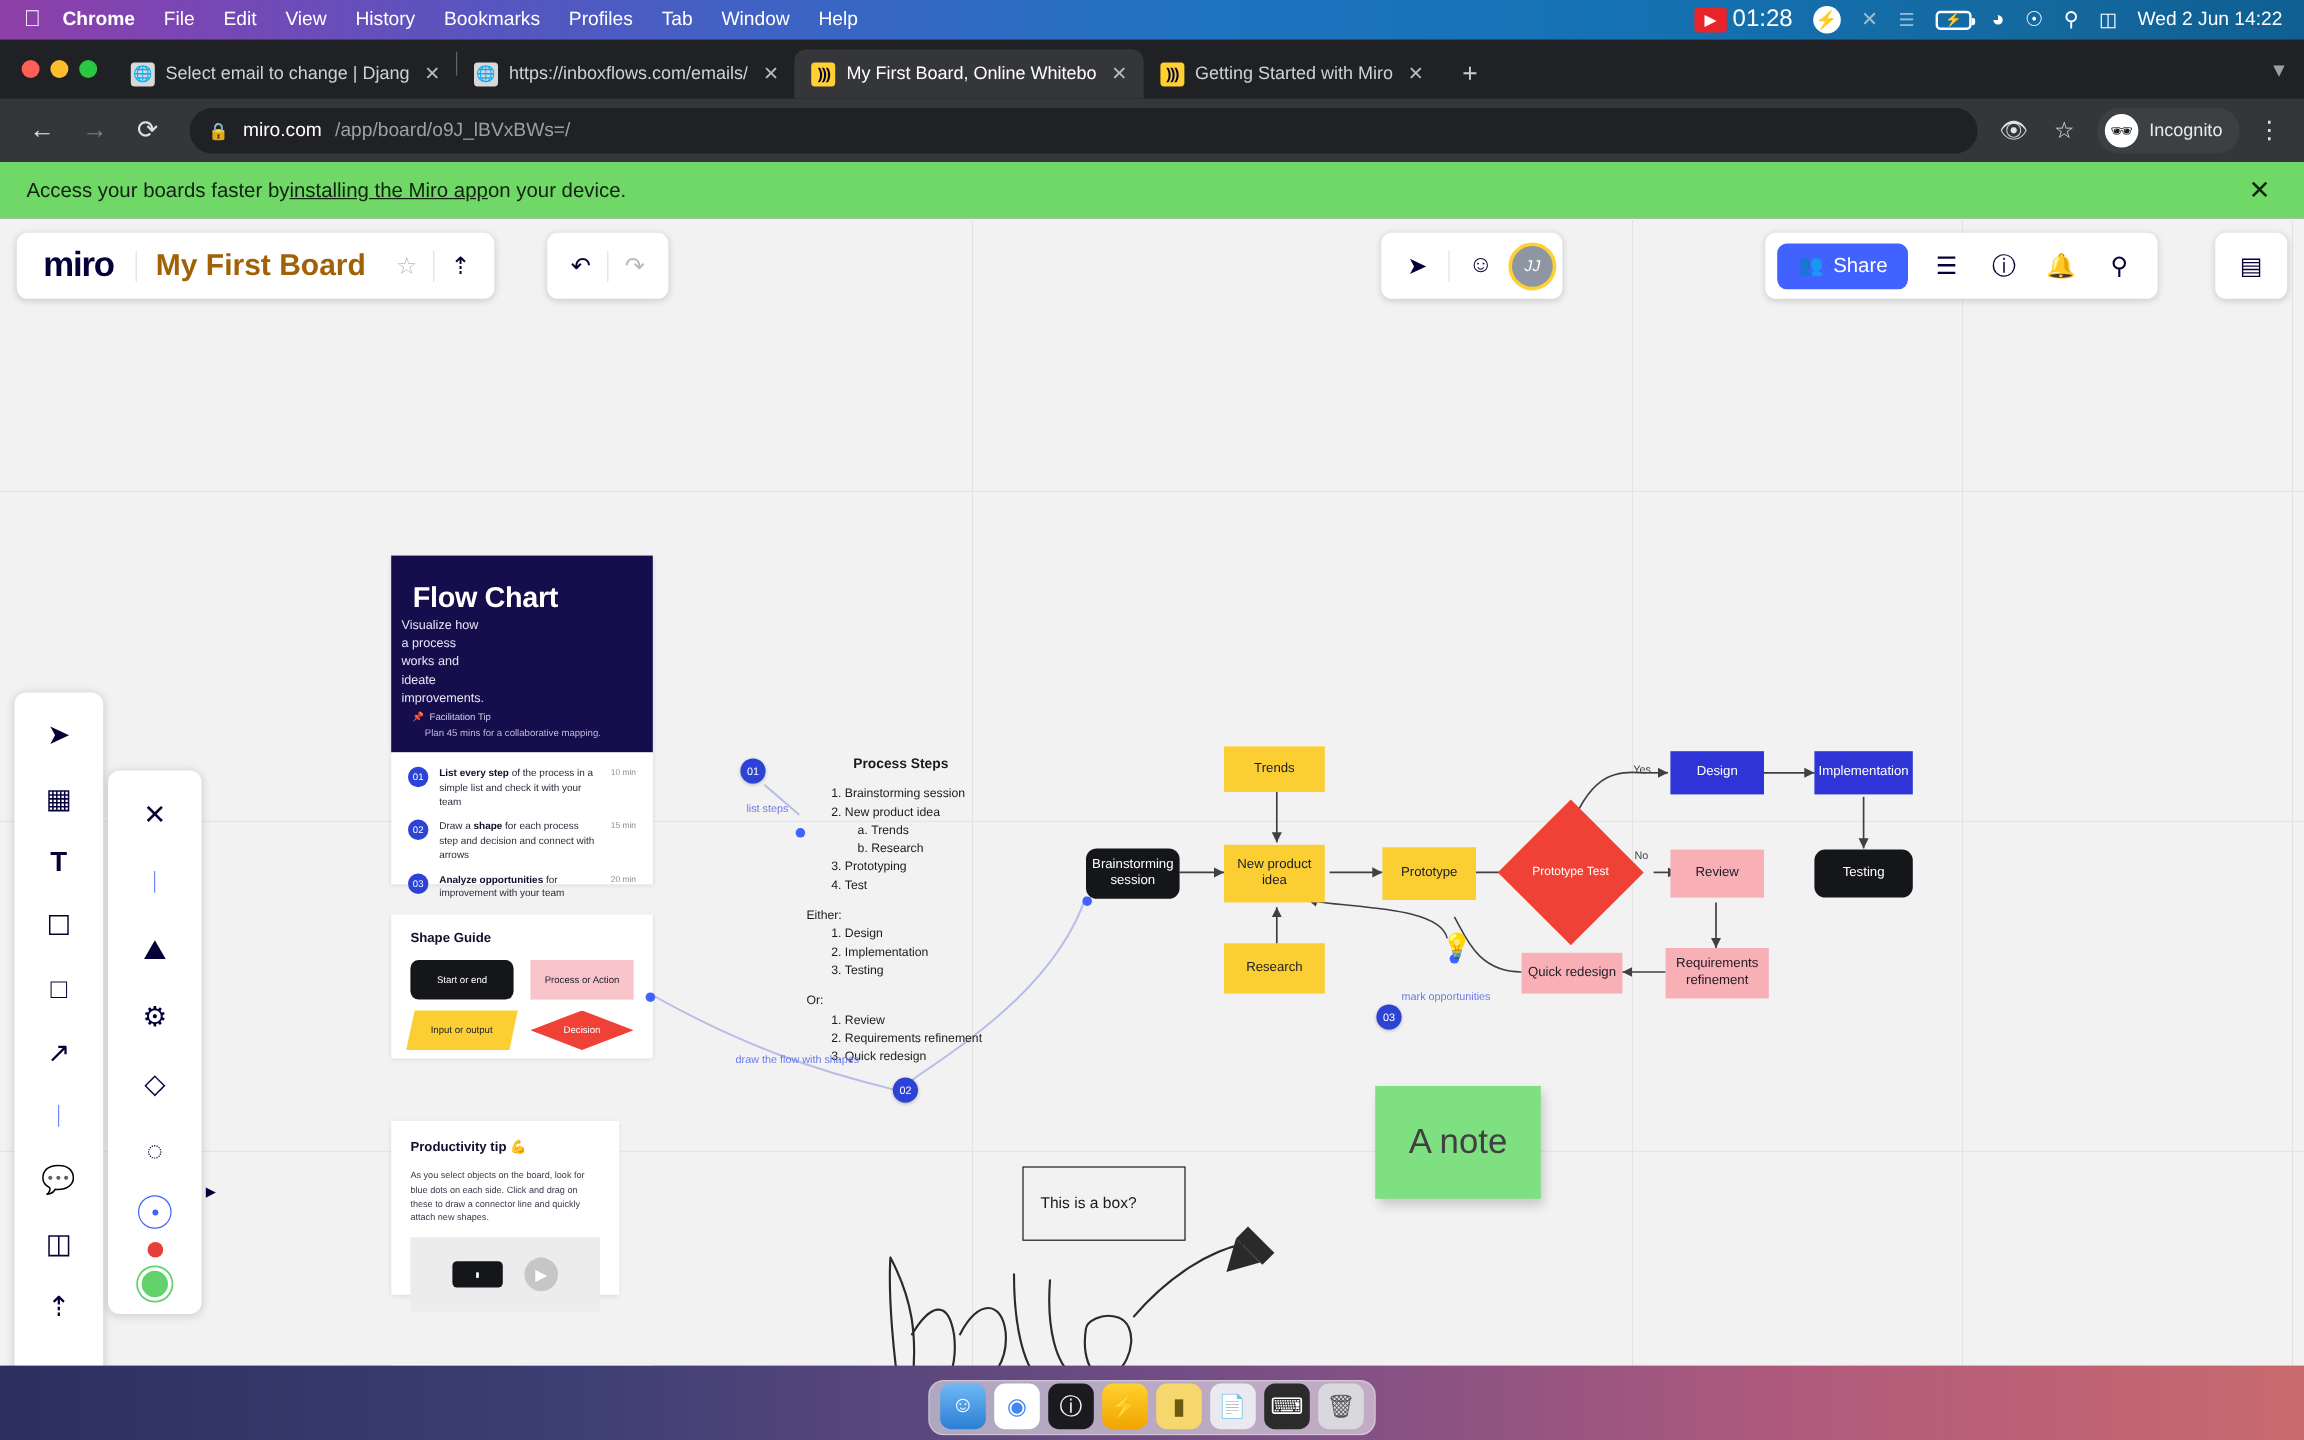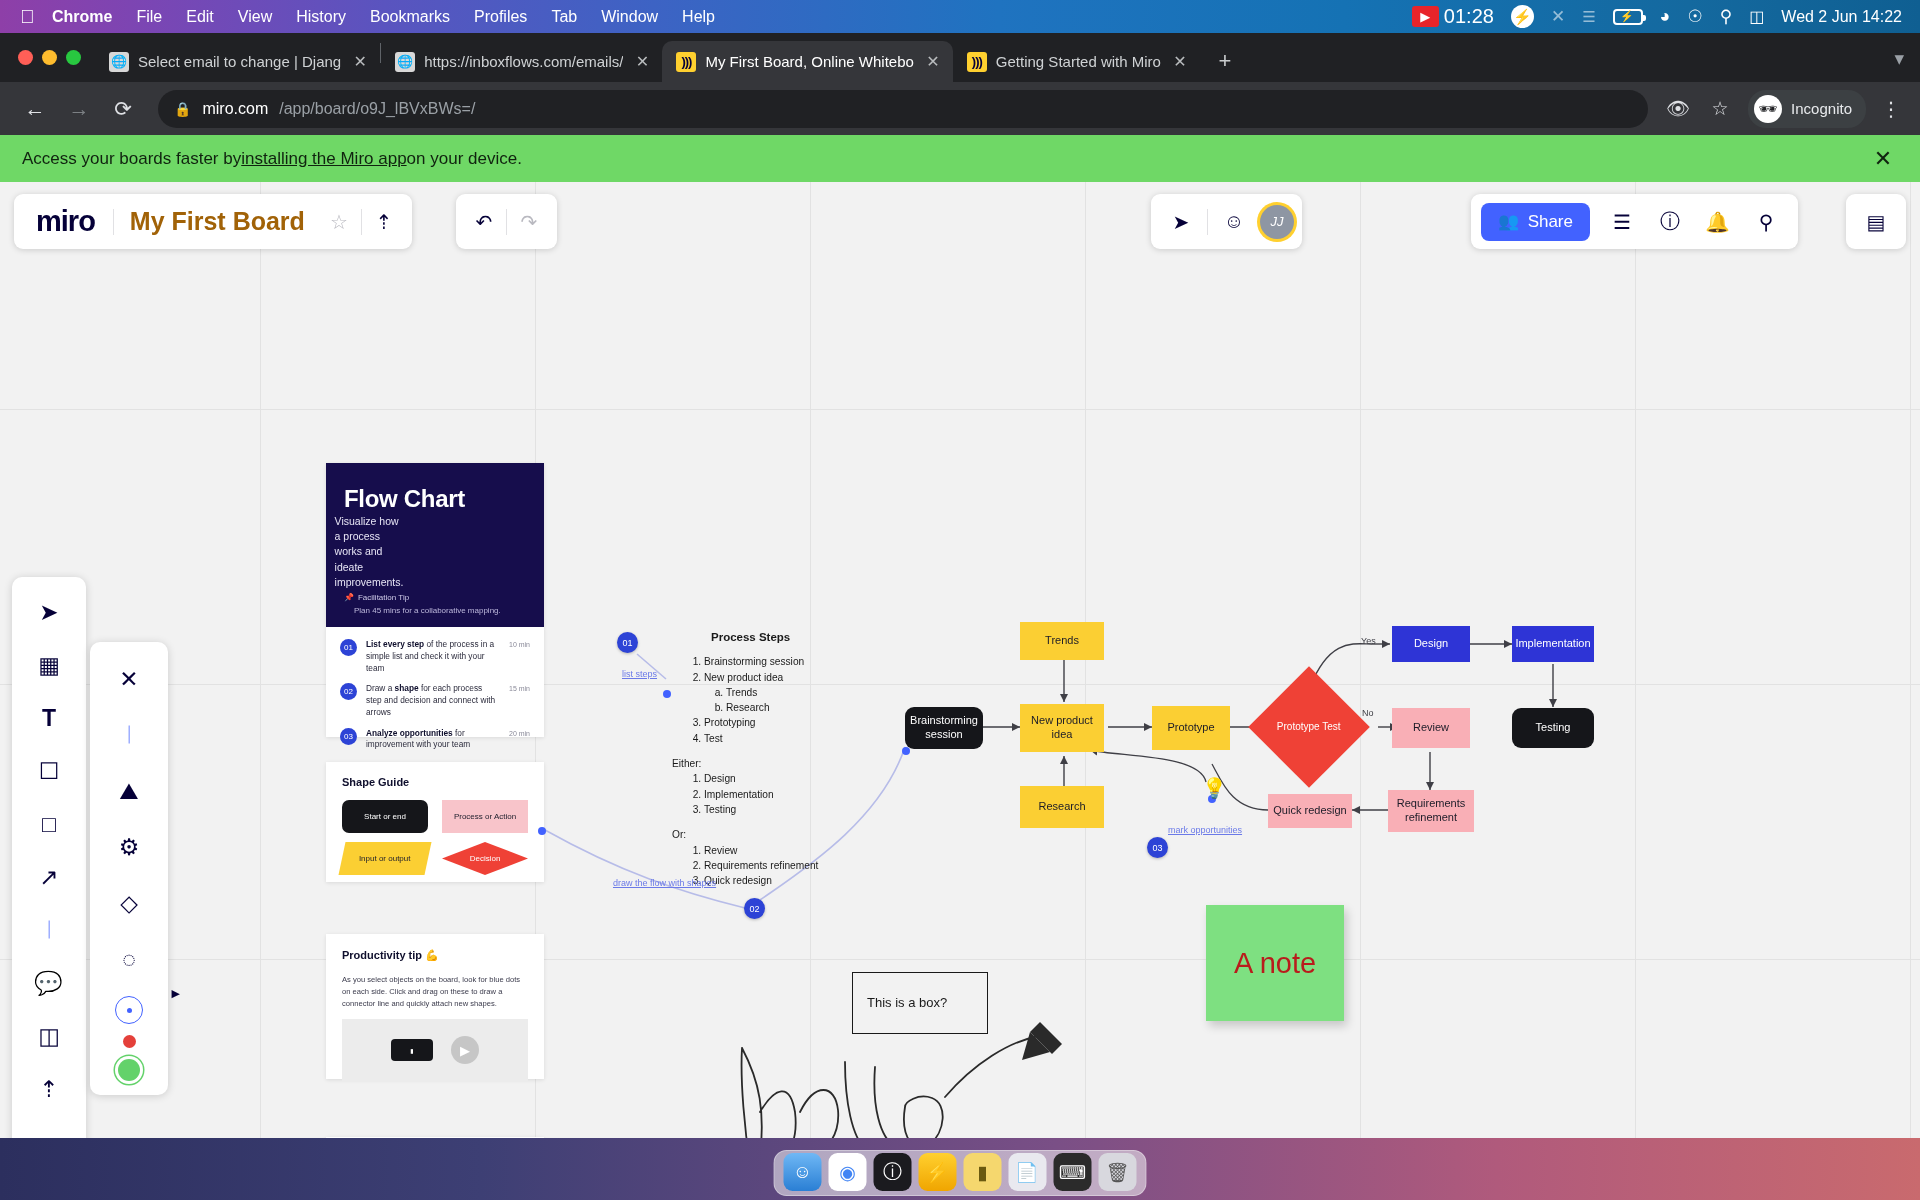--- a/index.html
+++ b/index.html
@@ -152,40 +152,40 @@
   #card-shapes { left: 326px; top: 580px; width: 218px; height: 120px; padding: 14px 16px; }
   .cardh { font-size: 11px; font-weight: bold; color:#0f0f2d; margin-bottom: 12px;}
   .shapegrid { display:grid; grid-template-columns: 1fr 1fr; gap: 9px 14px; }
   .sh { height: 33px; display:flex; align-items:center; justify-content:center; font-size: 8px; text-align:center; line-height:1.25;}
   .sh-black { background:#15161a; color:#fff; border-radius:7px;}
   .sh-pink { background:#f8c4ca; color:#1d1d2b;}
   .sh-yellow { background:#fbcf33; color:#1d1d2b; transform: skewX(-12deg);}
   .sh-yellow span { transform: skewX(12deg); display:block;}
   .sh-red { background:#ef4136; color:#fff; clip-path: polygon(50% 0, 100% 50%, 50% 100%, 0 50%);}
 
-  #card-tip { left: 326px; top: 752px; width: 218px; height: 145px; padding: 15px 16px;}
+  #card-tip { left: 326px; top: 752px; width: 190px; height: 145px; padding: 15px 16px;}
   #card-tip .tipbody { font-size: 7.6px; line-height: 1.55; color:#3b3b4c; margin-bottom: 10px;}
   .videobox { background:#ececec; height: 62px; display:flex; align-items:center; justify-content:center; gap: 18px;}
   .vbox-chip { width:42px; height:22px; background:#15161a; border-radius:4px; display:flex;align-items:center;justify-content:center; color:#fff; font-size:6px;}
   .play { width: 28px; height:28px; border-radius:50%; background:#c6c6c6; display:flex;align-items:center;justify-content:center; color:#fff; font-size:13px;}
 
   #card-learn { left: 326px; top: 955px; width: 218px; height: 55px; padding: 13px 16px;}
   #card-learn .lm { font-size: 10px; font-weight:bold; color:#0f0f2d; margin-bottom:7px;}
   #card-learn .lt { font-size: 7.6px; color:#3b3b4c; font-family: "Liberation Mono", monospace;}
   #card-learn .lt a { color:#4262ff; }
 
   
   #proc { position: absolute; left: 672px; top: 447px; width: 230px; color:#1a1a1a; font-size: 10.2px; line-height: 1.5;}
   #proc .ph { font-weight: bold; font-size: 11.5px; margin-bottom: 8px; padding-left: 39px;}
   #proc ol { margin-left: 32px; }
   #proc ol ol { margin-left: 22px; list-style: lower-alpha;}
   #proc .gap { height: 10px; }
 
   
-  .anno { position:absolute; color:#6b7ae8; font-size: 9px; text-decoration: underline; }
+  .anno { position:absolute; color:#6b7ae8; font-size: 9px; }
   .badge {
     position:absolute; width: 21px; height:21px; border-radius:50%;
     background:#2d43d6; color:#fff; font-size:9px; display:flex;align-items:center;justify-content:center;
     box-shadow: 0 1px 3px rgba(0,0,0,.25);
   }
   .bluedot { position:absolute; width: 8px; height:8px; border-radius:50%; background:#4262ff;}
 
   
   .node { position: absolute; display:flex; align-items:center; justify-content:center; text-align:center; font-size: 11px; line-height:1.25;}
   .n-yellow { background:#fbcf33; color:#1c1c28;}
@@ -193,24 +193,24 @@
   .n-blue { background:#2e34d6; color:#fff;}
   .n-pink { background:#f9afb6; color:#1c1c28;}
   .n-red { background:#ef4136; color:#fff;}
   .diamond { transform: rotate(45deg); }
   .diamond > span { transform: rotate(-45deg); display:block; font-size:10px;}
 
   
   #boxdraw { position: absolute; left: 852px; top: 790px; width: 136px; height: 62px; border: 1.6px solid #1a1a1a; background: transparent;}
   #boxdraw span { position:absolute; left: 14px; top: 22px; font-size: 13px; color:#1a1a1a;}
   #note {
-    position:absolute; left: 1206px; top: 723px; width: 138px; height: 116px;
+    position:absolute; left: 1146px; top: 723px; width: 138px; height: 94px;
     background:#7ee081; box-shadow: 3px 5px 9px rgba(0,0,0,.18);
     display:flex; align-items:center; justify-content:center; text-align:center;
-    font-size: 29px; color:#b91c1c; line-height:1.18;
+    font-size: 29px; color:#404040; line-height:1.18;
   }
 
   
   .bottombar {
     position:absolute; left: 14px; bottom: 18px; height: 62px;
     background:#fff; border-radius: 10px; box-shadow: 0 1px 8px rgba(0,0,0,.16);
     display:flex; align-items:center; padding: 0 10px; gap: 4px;
   }
   .bbtn { width: 46px; height: 48px; display:flex;align-items:center;justify-content:center; color:#050038; font-size: 21px; border-radius:7px;}
   .zoombox {

